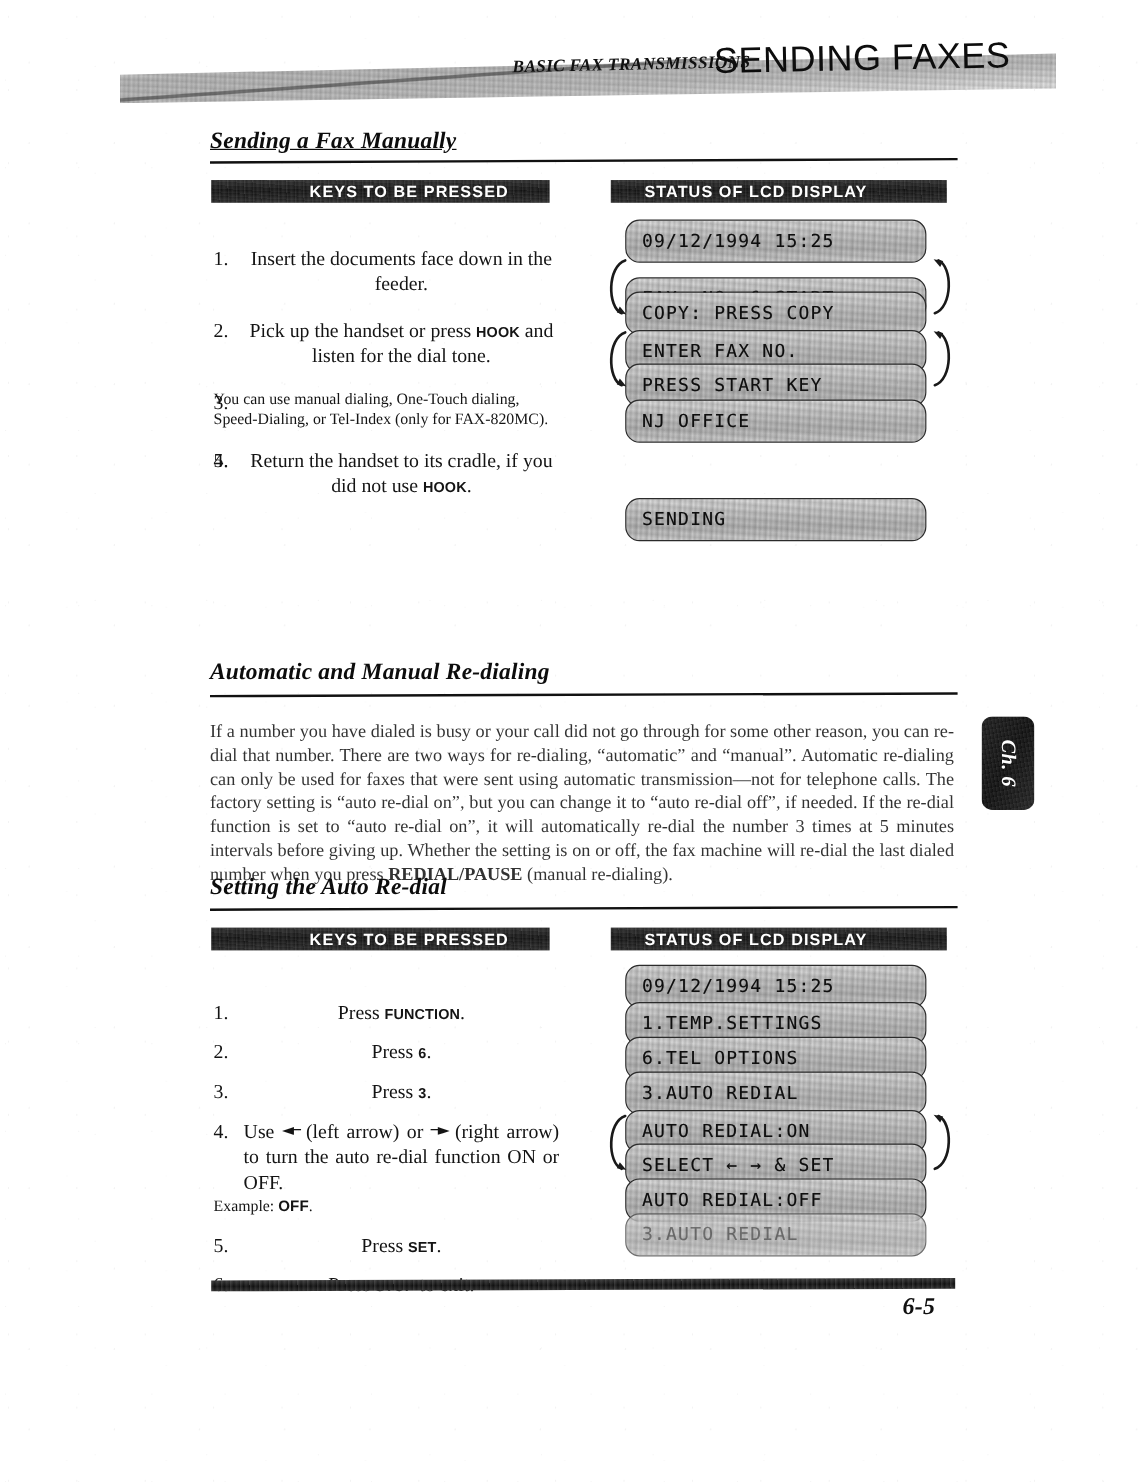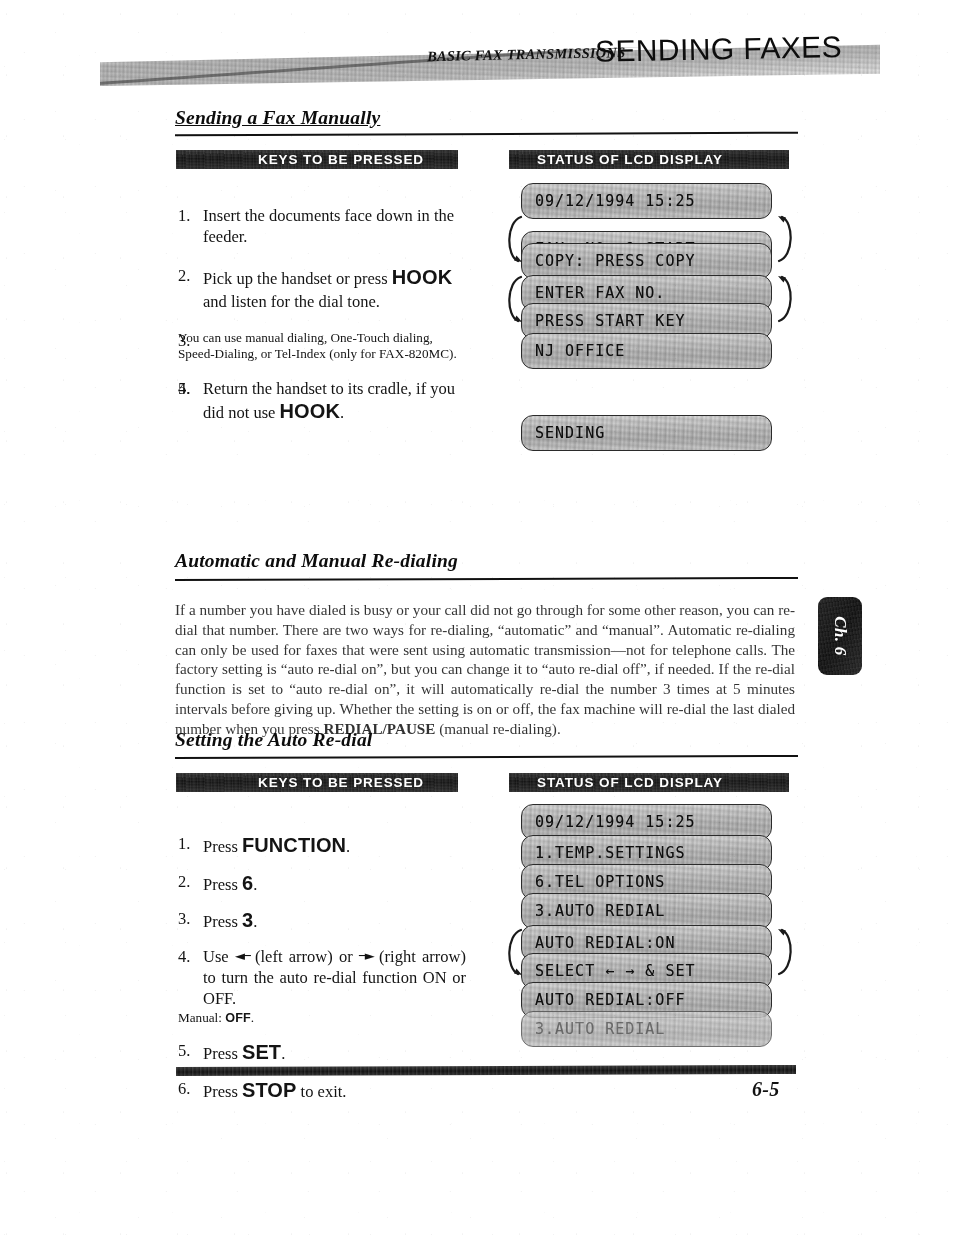--- a/index.html
+++ b/index.html
@@ -144,31 +144,32 @@
     top: 0;
     width: 24px;
     font-size: 16.5px;
     line-height: 1.28;
     text-align: left;
   }
   .step-body {
     margin-left: 25px;
     font-size: 16.5px;
     line-height: 1.28;
+    text-align: center;
   }
   .step-body.justify { text-align: justify; }
   .step-note {
     font-size: 13.2px;
     line-height: 1.2;
     margin-top: 1px;
   }
   b.key {
     font-family: "Liberation Sans", "DejaVu Sans", sans-serif;
     font-weight: bold;
-    font-size: 20px;
+    font-size: 12px;
     letter-spacing: 0.1px;
   }
   .arrow-glyph {
     font-family: "DejaVu Sans", sans-serif;
     font-size: 13px;
     letter-spacing: -2px;
     vertical-align: 2px;
   }
 
   
@@ -417,21 +418,21 @@
     </div>
 
     <div class="step" style="margin-bottom:12px;">
       <span class="step-num">3.</span>
       <div class="step-body"><span>Press </span><b class="key">3</b><span>.</span></div>
     </div>
 
     <div class="step" style="margin-bottom:14px;">
       <span class="step-num">4.</span>
       <div class="step-body justify"><span>Use </span><span class="arrow-glyph">◄─</span><span> (left arrow) or </span><span class="arrow-glyph">─►</span><span> (right arrow) to turn the auto re-dial function ON or OFF.</span></div>
-      <div class="step-note"><span>Manual: </span><b class="key" style="font-size:12.6px;">OFF</b><span>.</span></div>
+      <div class="step-note"><span>Example: </span><b class="key" style="font-size:12.6px;">OFF</b><span>.</span></div>
     </div>
 
     <div class="step" style="margin-bottom:12px;">
       <span class="step-num">5.</span>
       <div class="step-body"><span>Press </span><b class="key">SET</b><span>.</span></div>
     </div>
 
     <div class="step">
       <span class="step-num">6.</span>
       <div class="step-body"><span>Press </span><b class="key">STOP</b><span> to exit.</span></div>

